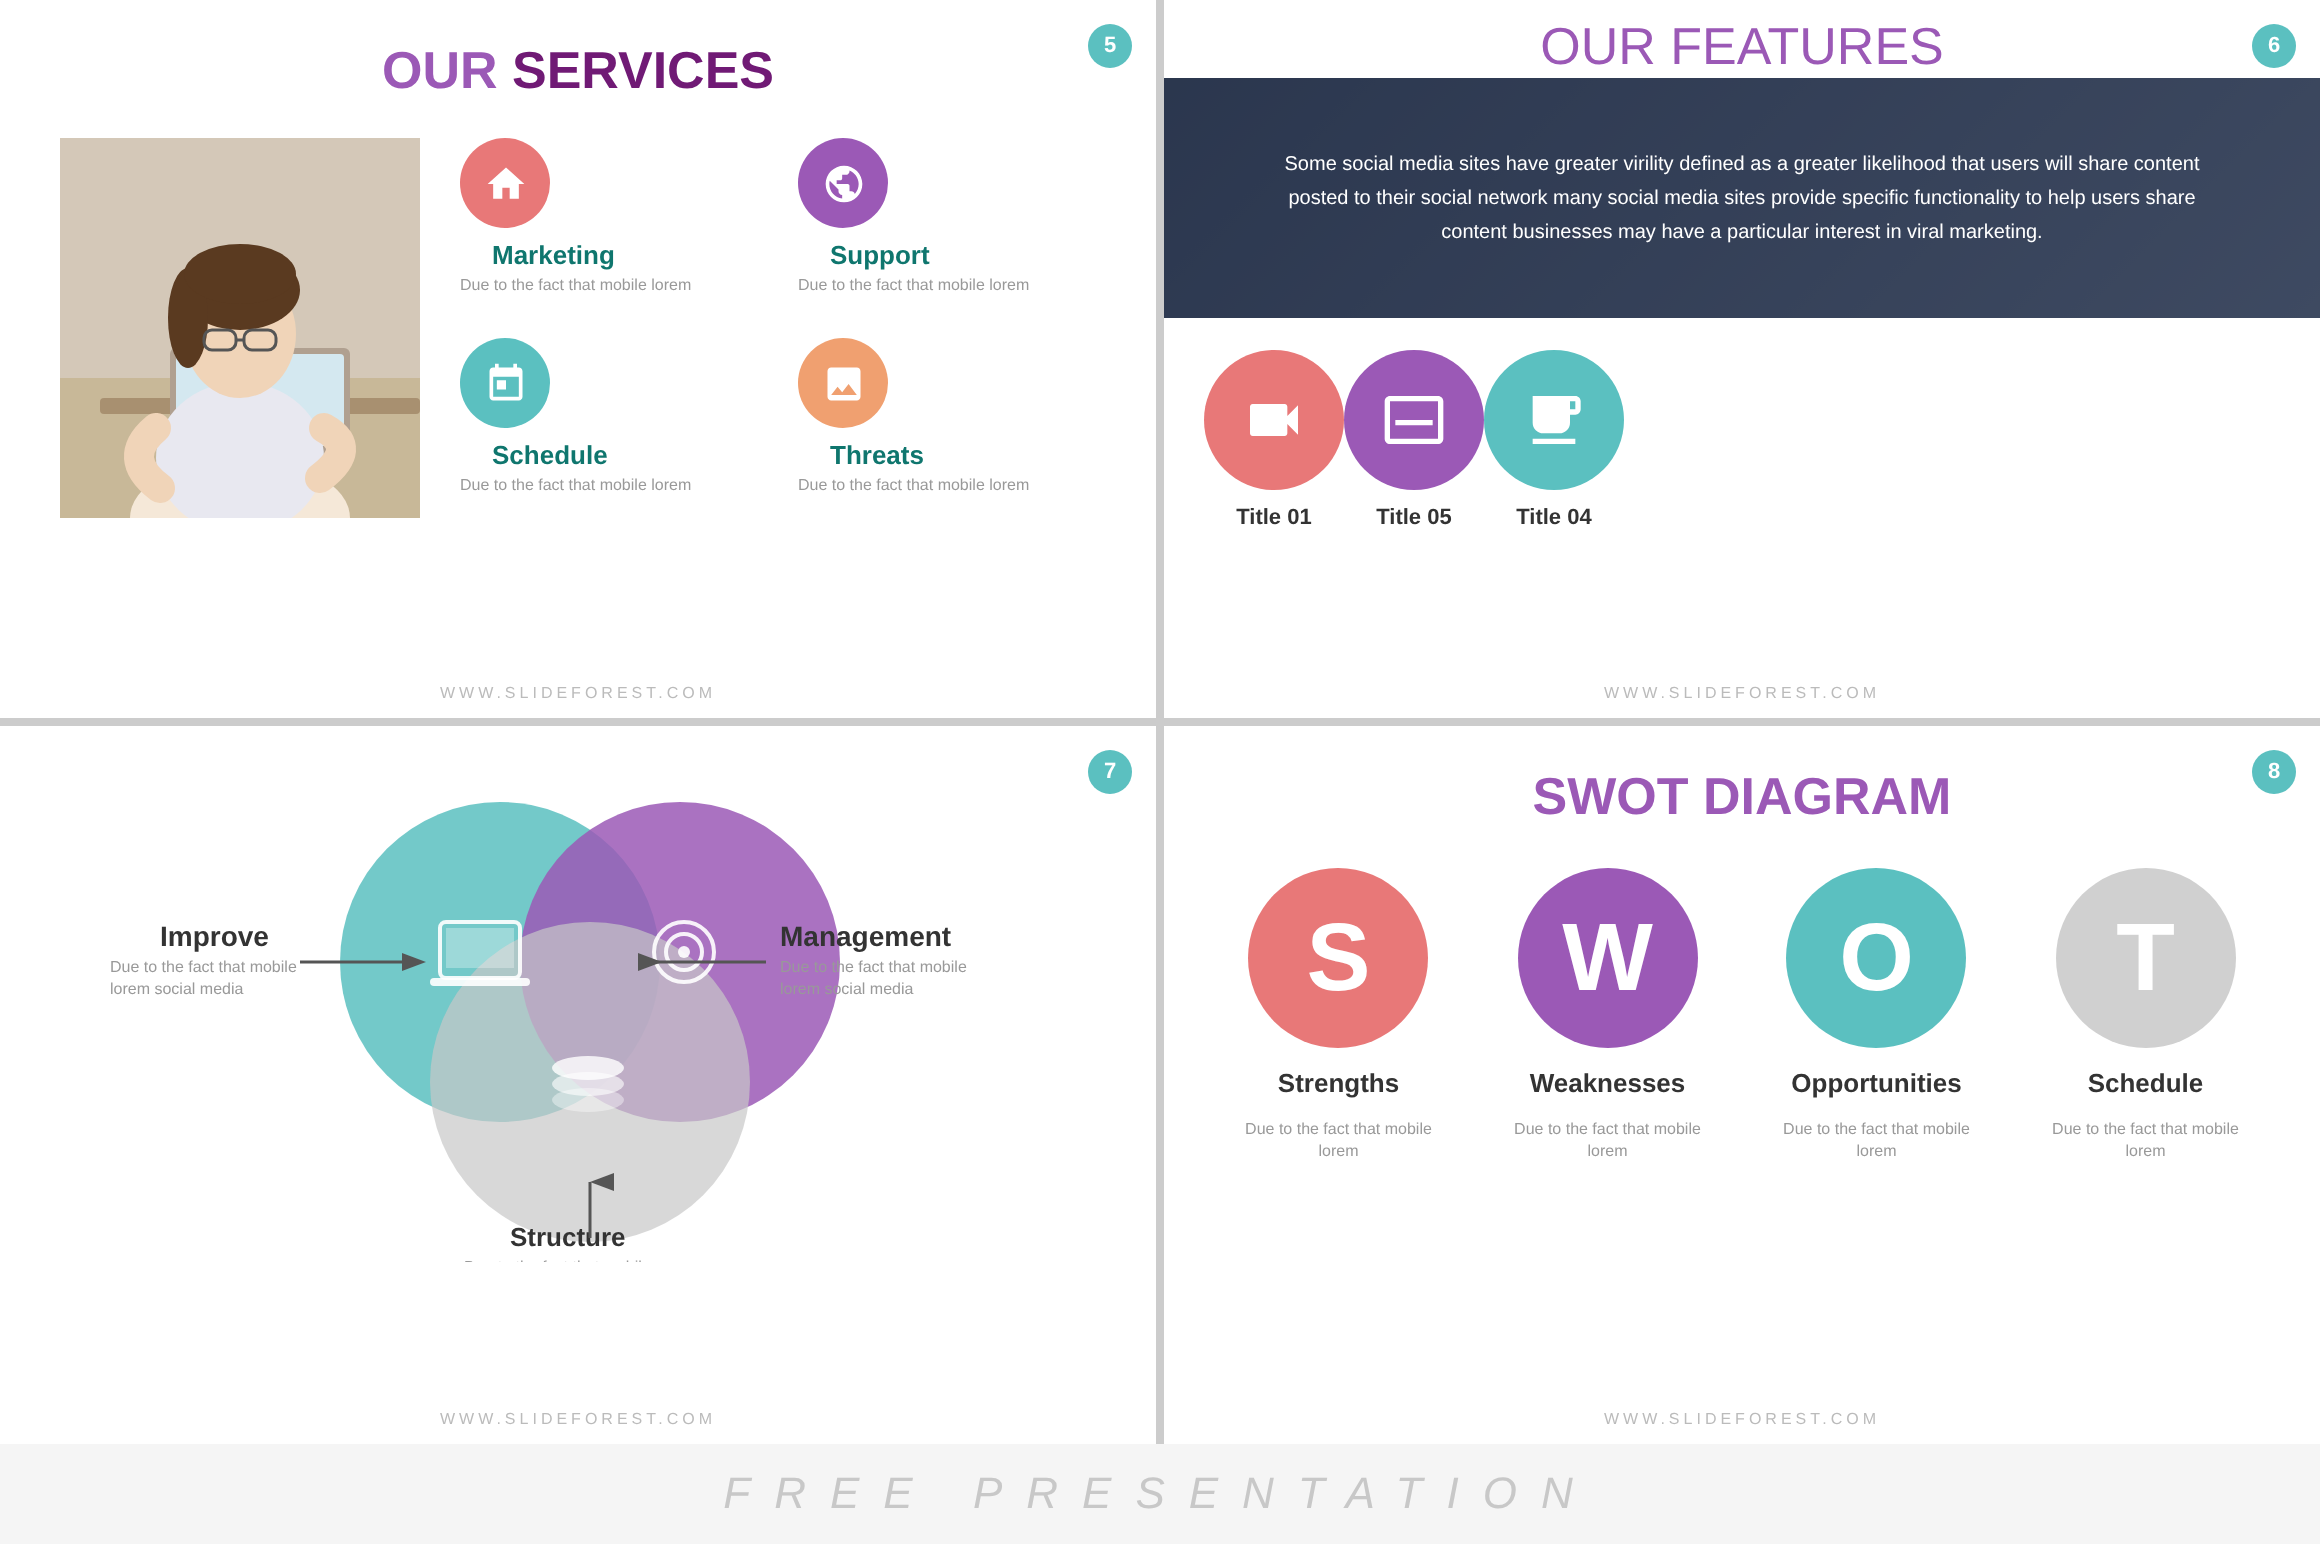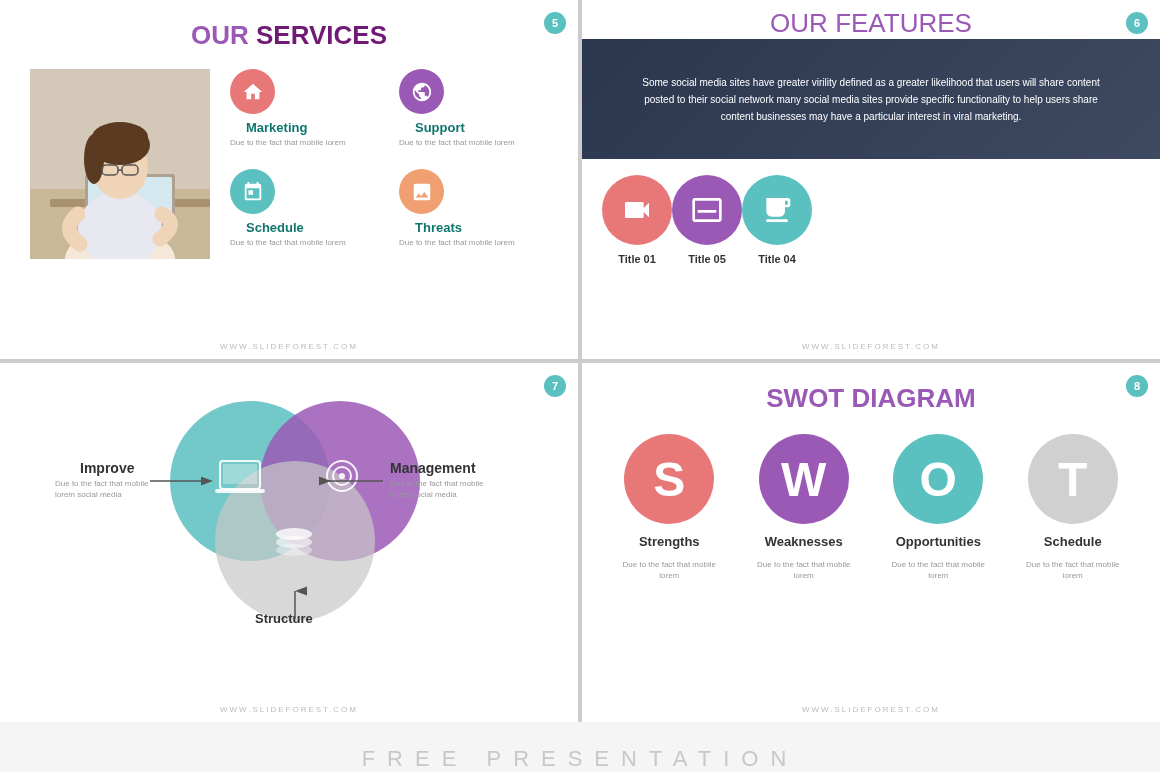--- a/index.html
+++ b/index.html
@@ -2,21 +2,21 @@
 <html><head>
   <meta charset="utf-8">
   <style>
     * { box-sizing: border-box; margin: 0; padding: 0; }
     body { width: 1160px; height: 772px; background: #e8e8e8; font-family: 'Arial', sans-serif; overflow: hidden; }
 
     .grid { display: grid; grid-template-columns: 1fr 1fr; grid-template-rows: 1fr 1fr; width: 1160px; height: 722px; gap: 4px; background: #ccc; }
     .panel { background: #fff; position: relative; overflow: hidden; }
 
     
-    .footer { height: 50px; background: #f5f5f5; display: flex; align-items: flex-end; justify-content: center; }
+    .footer { height: 50px; background: #f5f5f5; display: flex; align-items: center; justify-content: center; font-style: italic; }
     .footer-text { font-size: 22px; letter-spacing: 12px; color: #c8c8c8; font-weight: 300; }
 
     
     .badge {
       position: absolute; top: 12px; right: 12px;
       width: 22px; height: 22px; border-radius: 50%;
       background: #5bc0c0; color: #fff;
       font-size: 11px; display: flex; align-items: center; justify-content: center;
       font-weight: bold; z-index: 10;
     }

